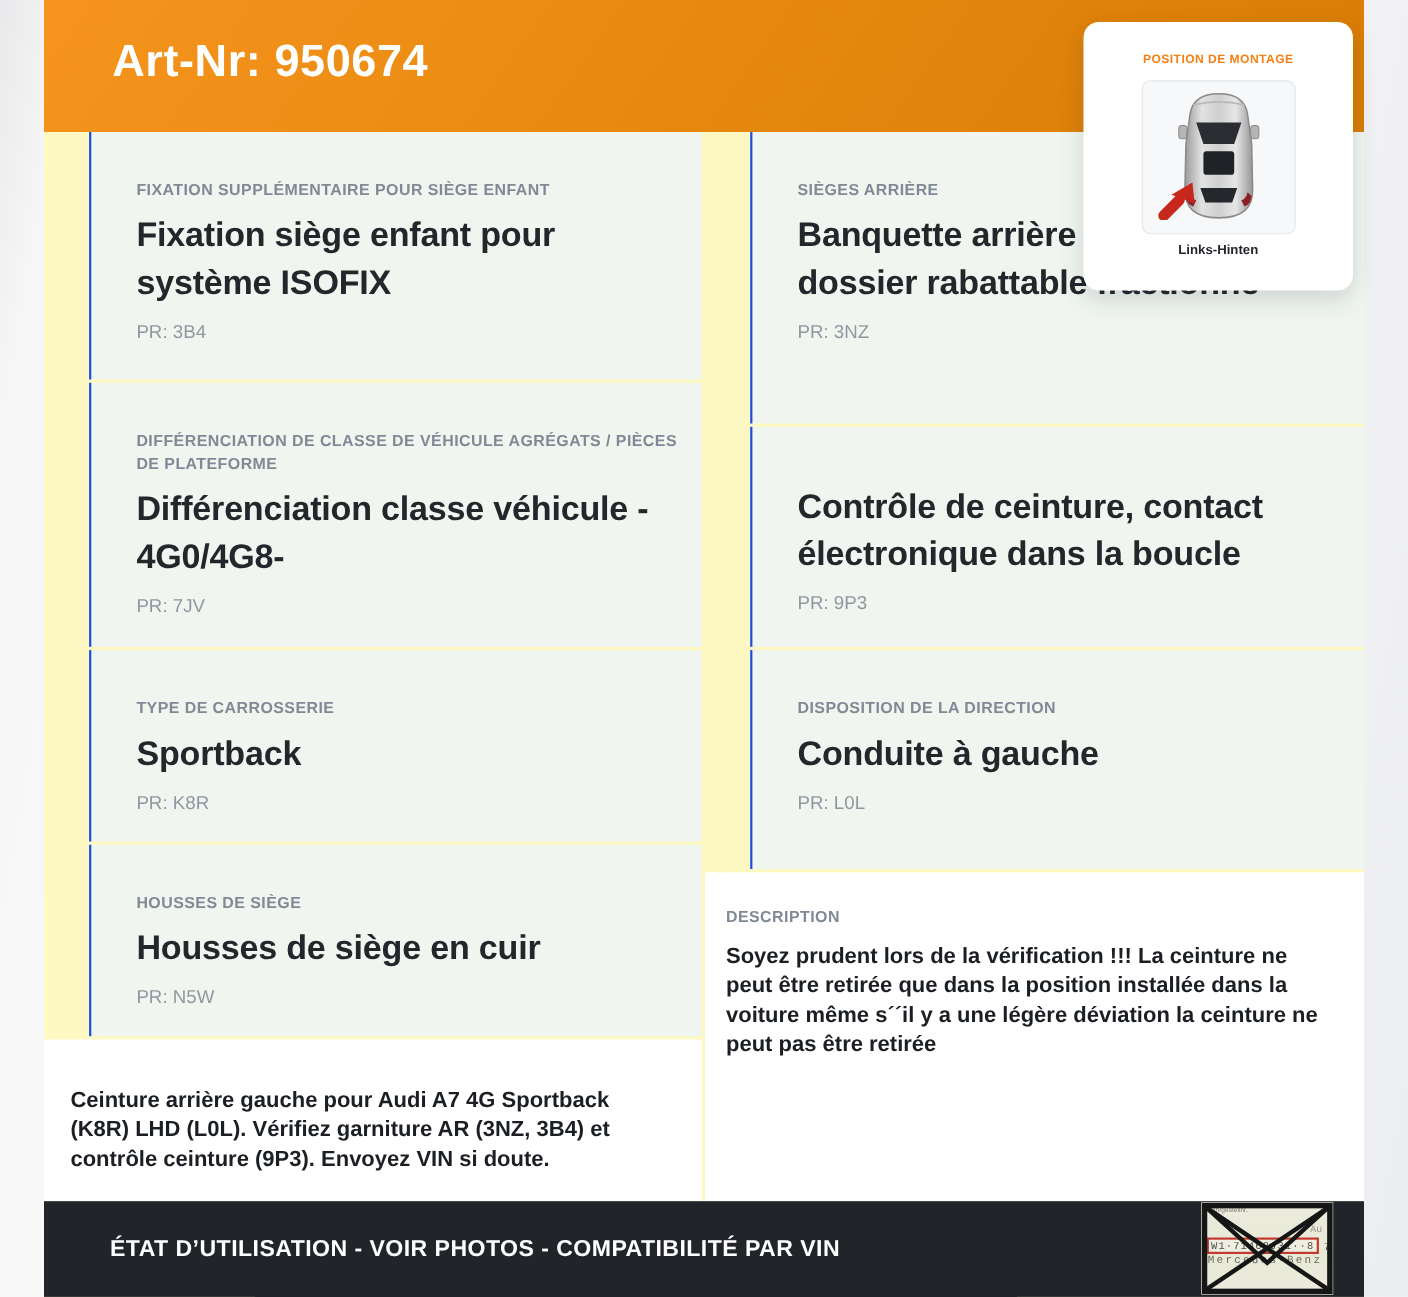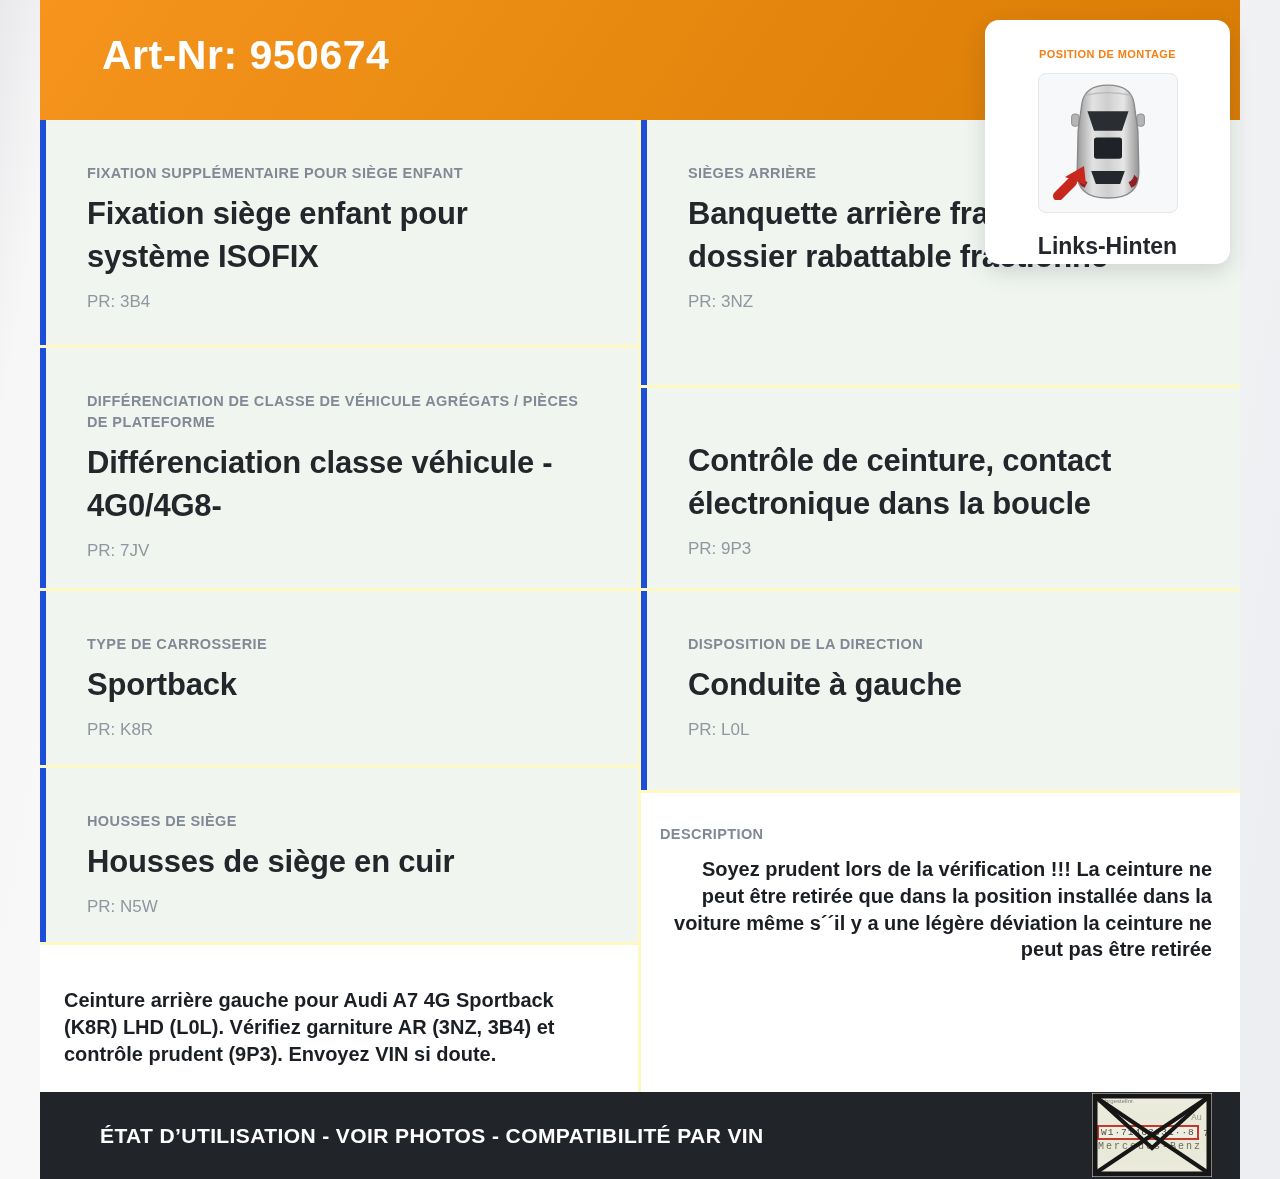--- a/index.html
+++ b/index.html
@@ -18,55 +18,55 @@
   }
   .banner h1 { position:absolute; left:62px; top:32px; font-size:41px; font-weight:700; color:#ffffff; letter-spacing:.5px; }
 
   
   .columns { position:absolute; left:0; top:120px; width:1200px; height:972px; display:flex; gap:3px; }
   .col { display:flex; flex-direction:column; gap:3px; }
   .col-left { width:598px; }
   .col-right { width:599px; }
 
   .pcard {
-    background:#f0f6ef; border-left:6px solid #1d4ed8;
-    padding:43px 20px 0 41px; overflow:hidden;
+    background:#f0f6ef; border-left:2px solid #1d4ed8;
+    padding:43px 20px 0 41px; overflow:hidden;margin-left:41px;
   }
   .pcard .lbl, .wcard .lbl {
     font-size:14.5px; font-weight:700; color:#808995; letter-spacing:.4px;
     text-transform:none; line-height:1.45; max-width:505px;
   }
   .pcard .ttl {
     margin-top:9px; font-size:31px; font-weight:700; color:#23262b;
     line-height:1.38; max-width:470px; letter-spacing:-.2px;
   }
   .pcard .pr { margin-top:13px; font-size:17px; color:#8f97a0; }
 
   .wcard { background:#ffffff; padding:31px 25px 0 24px; }
   .wcard .body {
     margin-top:11px; font-size:20px; font-weight:700; color:#1b1e23; line-height:1.34;
   }
   .wcard.compat .body { max-width:522px; }
   .wcard.descr  { padding-left:19px; }
-  .wcard.descr .body { max-width:552px;text-align:right; }
+  .wcard.descr .body { max-width:552px; }
 
   
   .pos-card {
     position:absolute; left:945px; top:20px; width:245px; height:244px;
     background:#ffffff; border-radius:14px; box-shadow:0 8px 22px rgba(40,40,60,.16);
     z-index:5; text-align:center;
   }
   .pos-card .pos-lbl { margin-top:28px; font-size:11px; font-weight:800; color:#f57f13; letter-spacing:.4px; }
   .pos-frame {
     position:relative; width:140px; height:140px; margin:13px auto 0;
     background:#f7f8fa; border:1px solid #e4e7ea; border-radius:8px;
     display:flex; align-items:center; justify-content:center;
   }
   .pos-frame .arrow { position:absolute; left:13px; bottom:12px; }
-  .pos-card .pos-cap { margin-top:20px; font-size:23px; font-weight:700; color:#23262b; }
+  .pos-card .pos-cap { margin-top:7px; font-size:12px; font-weight:700; color:#23262b; }
 
   
   .footer { position:absolute; left:0; top:1092px; width:1200px; height:87px; background:#212428; }
   .footer .ftxt {
     position:absolute; left:60px; top:50%; transform:translateY(-50%);
     color:#ffffff; font-size:21px; font-weight:700; letter-spacing:.4px;
   }
   .doc {
     position:absolute; right:28px; top:1px; width:120px; height:84px;
     background:linear-gradient(180deg,#edecdf 0%,#e7e9d6 55%,#eceadd 100%);
@@ -139,21 +139,21 @@
         <div class="lbl">TYPE DE CARROSSERIE</div>
         <div class="ttl">Sportback</div>
         <div class="pr">PR: K8R</div>
       </div>
       <div class="pcard" style="height:174px">
         <div class="lbl">HOUSSES DE SIÈGE</div>
         <div class="ttl">Housses de siège en cuir</div>
         <div class="pr">PR: N5W</div>
       </div>
       <div class="wcard compat" style="height:147px">
-        <div class="body">Ceinture arrière gauche pour Audi A7 4G Sportback (K8R) LHD (L0L). Vérifiez garniture AR (3NZ, 3B4) et contrôle prudent (9P3). Envoyez VIN si doute.</div>
+        <div class="body">Ceinture arrière gauche pour Audi A7 4G Sportback (K8R) LHD (L0L). Vérifiez garniture AR (3NZ, 3B4) et contrôle ceinture (9P3). Envoyez VIN si doute.</div>
       </div>
     </div>
 
     <div class="col col-right">
       <div class="pcard" style="height:265px">
         <div class="lbl">SIÈGES ARRIÈRE</div>
         <div class="ttl">Banquette arrière fractionnée, dossier rabattable fractionné</div>
         <div class="pr">PR: 3NZ</div>
       </div>
       <div class="pcard" style="height:200px">

